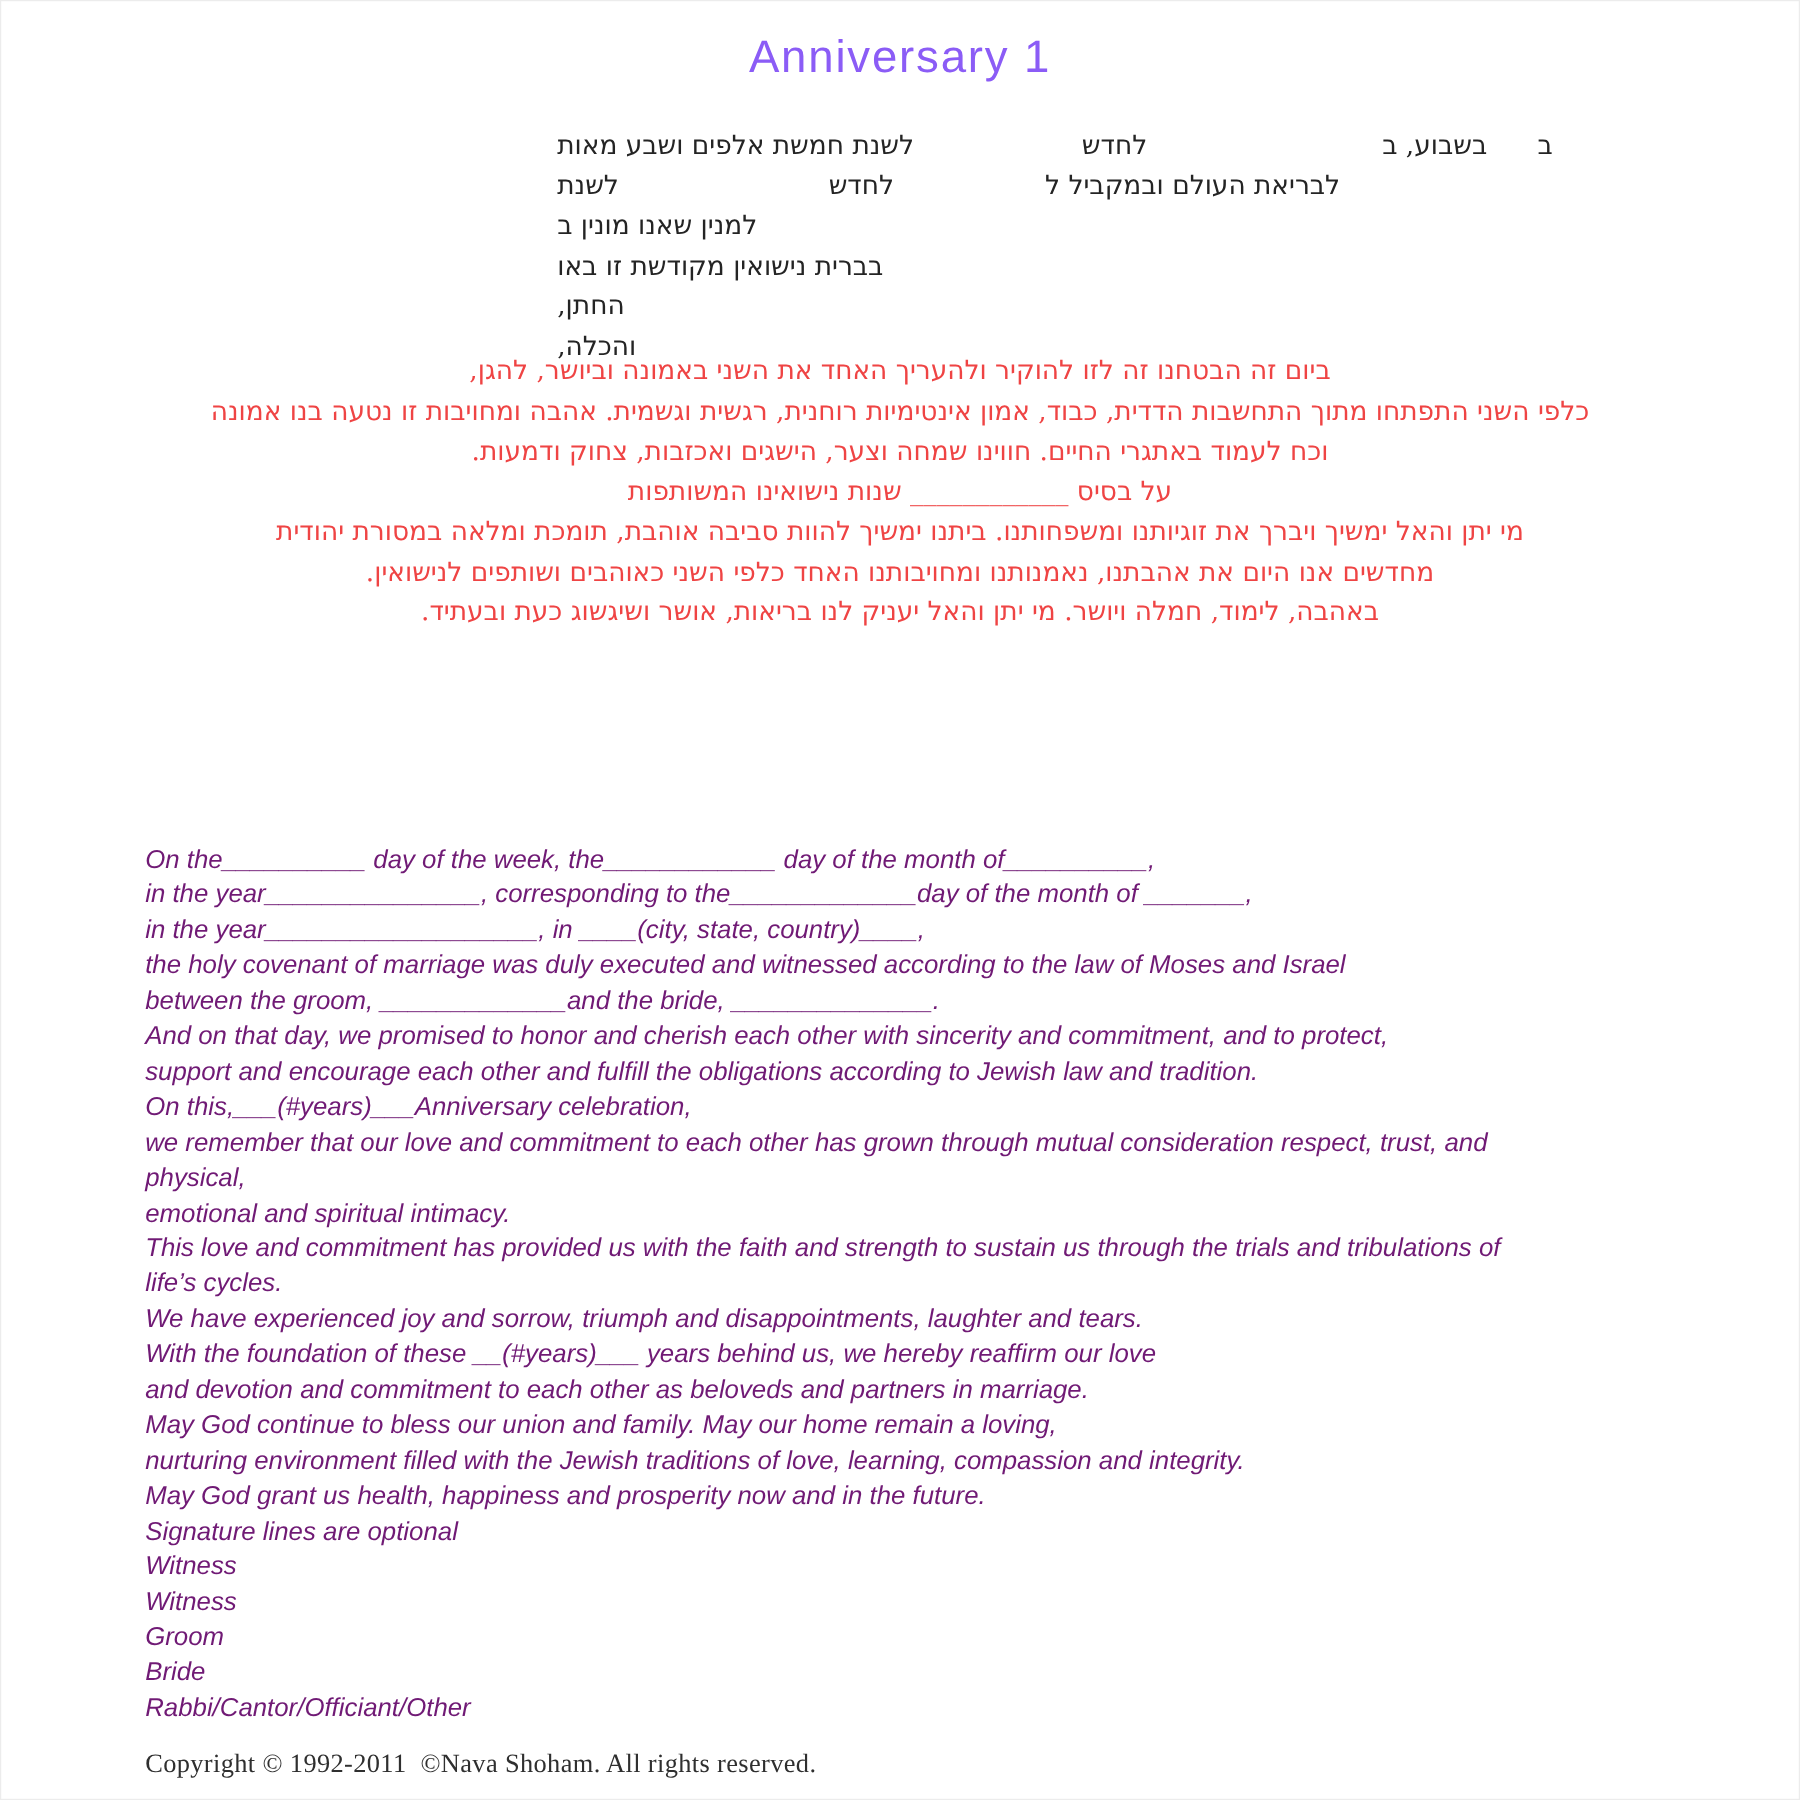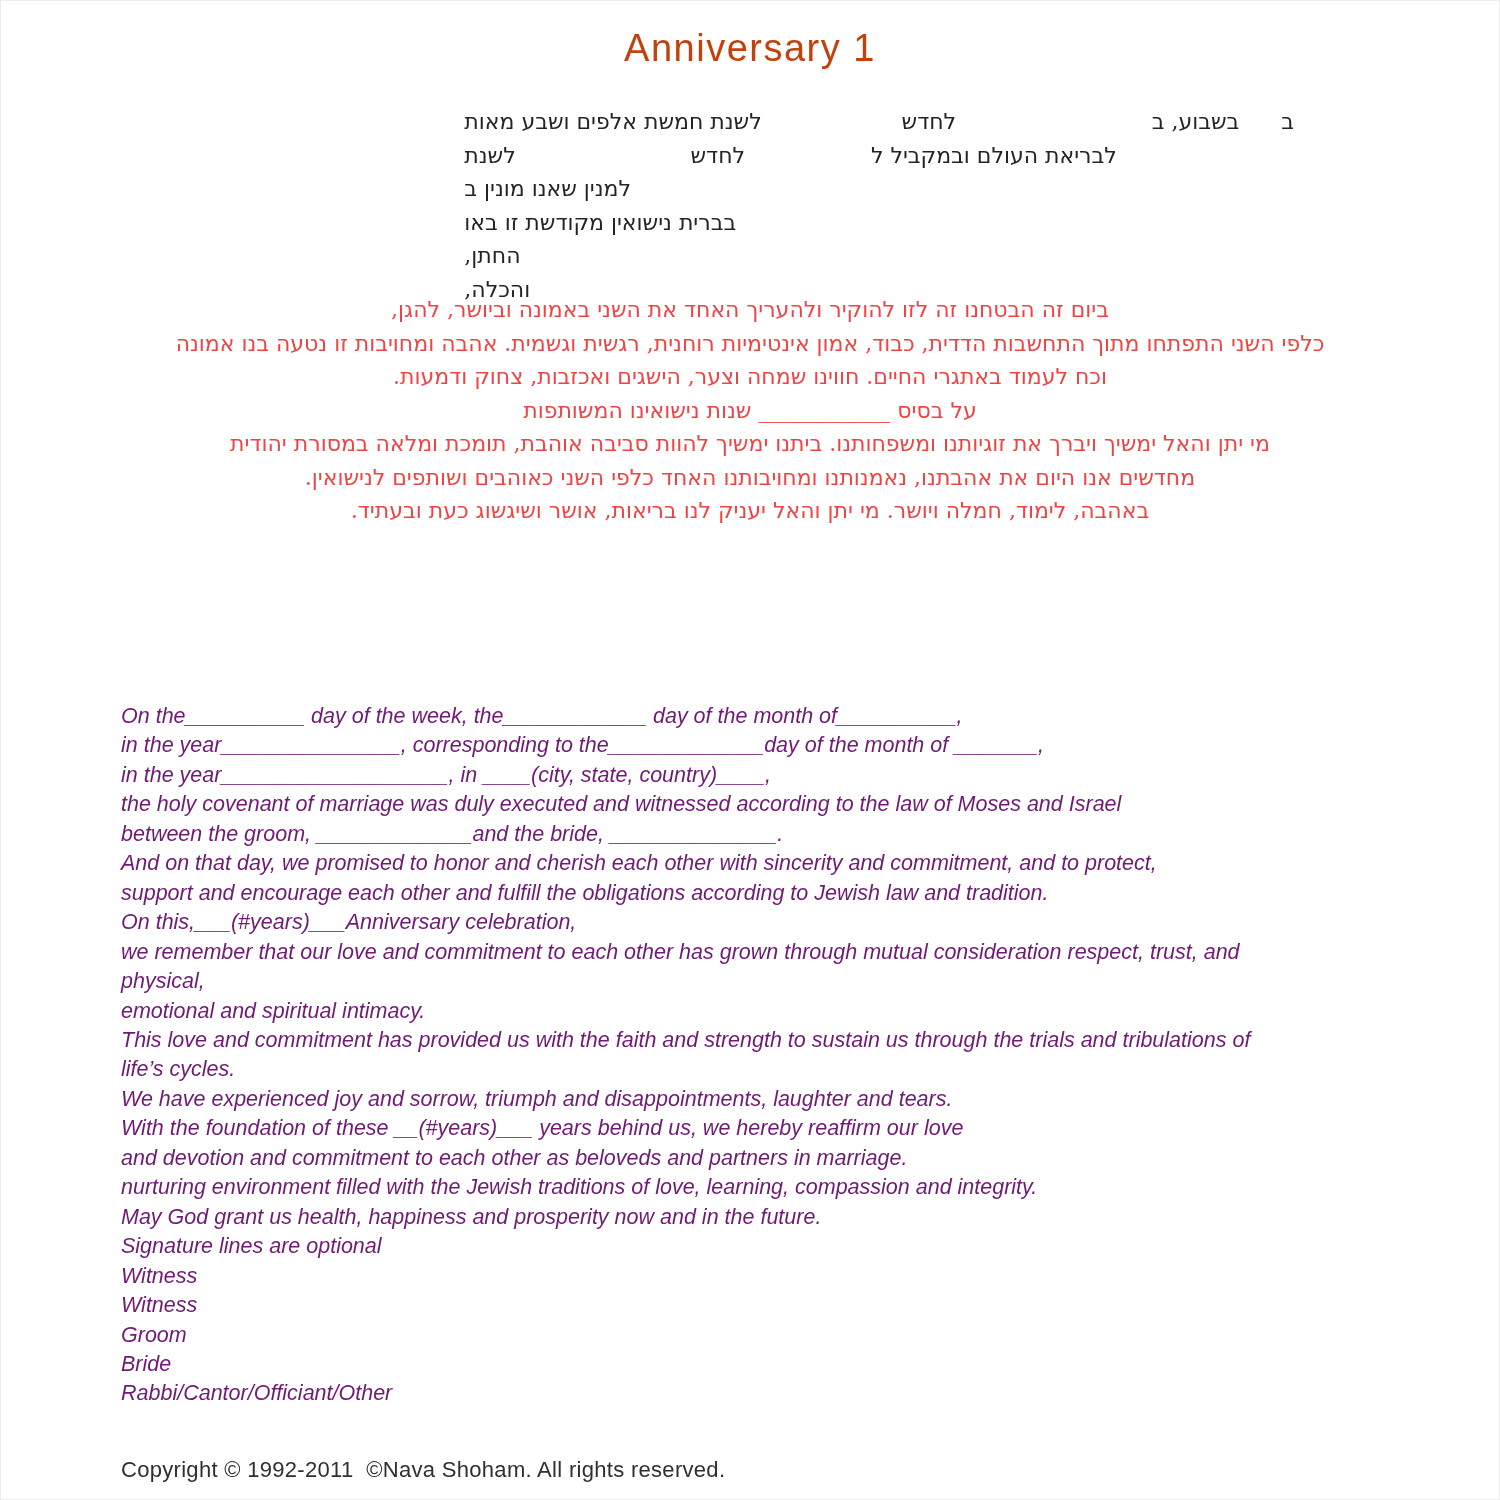--- a/index.html
+++ b/index.html
@@ -19,21 +19,21 @@
   .title {
     position: absolute;
     top: 26px;
     left: 0;
     right: 0;
     text-align: center;
     font-family: "Liberation Sans", sans-serif;
     font-size: 38px;
     font-weight: 400;
     letter-spacing: 1.5px;
-    color: #c2410c;
+    color: #8b5cf6;
   }
   .hebrew-header-block {
     position: absolute;
     top: 104px;
     right: 205px;
     direction: rtl;
     font-family: "DejaVu Serif", "DejaVu Sans", serif;
     font-size: 22px;
     line-height: 33.5px;
     color: #242424;
@@ -68,21 +68,21 @@
     line-height: 29.45px;
     color: #701a75;
   }
   .english-block .english-line {
     white-space: pre;
   }
   .copyright {
     position: absolute;
     top: 1456px;
     left: 120px;
-    font-family: Liberation Sans, sans-serif;
+    font-family: Liberation Serif, serif;
     font-size: 22px;
     letter-spacing: 0.3px;
     color: #2f2f2f;
     white-space: pre;
   }
 </style>
 </head>
 <body>
 
 <div class="page">
@@ -118,20 +118,21 @@
       <div class="english-line">support and encourage each other and fulfill the obligations according to Jewish law and tradition.</div>
       <div class="english-line">On this,___(#years)___Anniversary celebration,</div>
       <div class="english-line">we remember that our love and commitment to each other has grown through mutual consideration respect, trust, and</div>
       <div class="english-line">physical,</div>
       <div class="english-line">emotional and spiritual intimacy.</div>
       <div class="english-line">This love and commitment has provided us with the faith and strength to sustain us through the trials and tribulations of</div>
       <div class="english-line">life’s cycles.</div>
       <div class="english-line">We have experienced joy and sorrow, triumph and disappointments, laughter and tears.</div>
       <div class="english-line">With the foundation of these __(#years)___ years behind us, we hereby reaffirm our love</div>
       <div class="english-line">and devotion and commitment to each other as beloveds and partners in marriage.</div>
+      <div class="english-line">May God continue to bless our union and family. May our home remain a loving,</div>
       <div class="english-line">nurturing environment filled with the Jewish traditions of love, learning, compassion and integrity.</div>
       <div class="english-line">May God grant us health, happiness and prosperity now and in the future.</div>
       <div class="english-line">Signature lines are optional</div>
       <div class="english-line">Witness</div>
       <div class="english-line">Witness</div>
       <div class="english-line">Groom</div>
       <div class="english-line">Bride</div>
       <div class="english-line">Rabbi/Cantor/Officiant/Other</div>
     </div>
 

